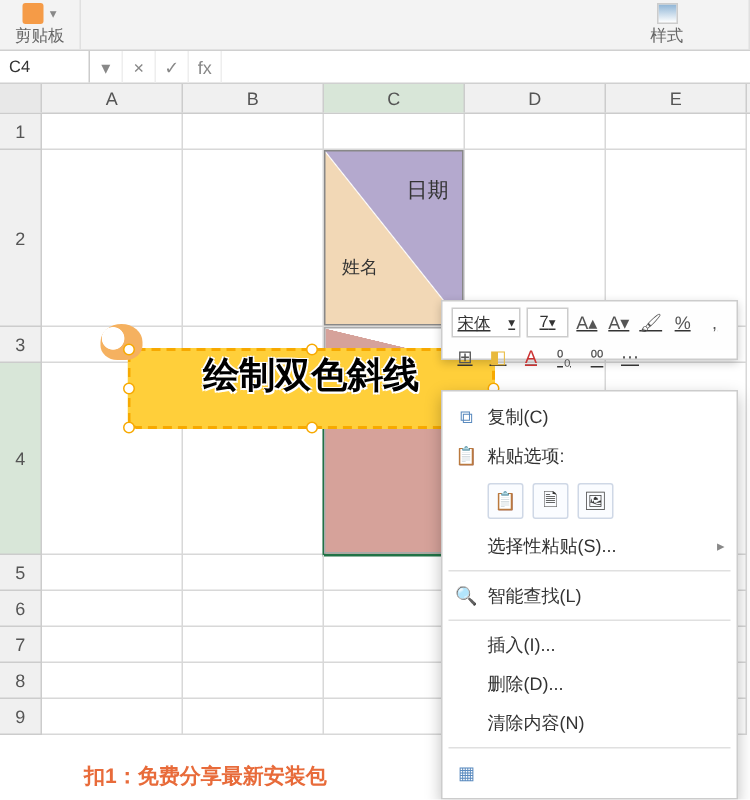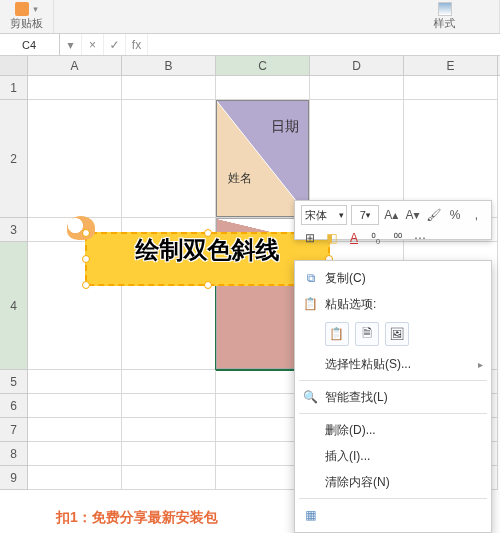--- a/index.html
+++ b/index.html
@@ -9,21 +9,21 @@
   .ribbon { height: 34px; display:flex; border-bottom:1px solid #d0d0d0; background:#f3f3f3; }
   .ribbon-group { display:flex; flex-direction:column; align-items:center; justify-content:flex-end; padding:0 10px 2px; border-right:1px solid #e0e0e0; }
   .ribbon-group .btn { display:flex; align-items:center; gap:4px; }
   .ribbon-group .lbl { font-size:11px; color:#666; }
   .clip-icon { width:14px; height:14px; background:#f59b47; border-radius:2px; position:relative; }
   .ribbon-spacer { flex:1; }
   .styles-group { width:110px; }
 
   
   .fbar { height:22px; display:flex; align-items:center; border-bottom:1px solid #d0d0d0; background:#fff; }
-  .namebox { width:60px; height:100%; border-right:1px solid #ccc; display:flex; align-items:center; padding:0 22px; font-size:11px; }
+  .namebox { width:60px; height:100%; border-right:1px solid #ccc; display:flex; align-items:center; padding:0 6px; font-size:11px; }
   .fbtn { width:22px; height:100%; display:flex; align-items:center; justify-content:center; color:#888; border-right:1px solid #eee; }
   .fxbox { flex:1; padding:0 6px; color:#888; font-style:italic; }
 
   
   .grid { position:relative; width:100%; }
   .colheads { display:flex; height:20px; background:#f0f0f0; border-bottom:1px solid #ccc; }
   .corner  { width:28px; border-right:1px solid #ccc; background:#e8e8e8; }
   .colh    { flex:0 0 94px; display:flex; align-items:center; justify-content:center; border-right:1px solid #ccc; font-size:12px; color:#555; }
   .rows { position:relative; }
   .row  { display:flex; height:24px; }
@@ -53,21 +53,21 @@
   .banner::before { content:""; position:absolute; left:-20px; top:-18px; width:28px; height:24px;
                     background:radial-gradient(circle at 30% 40%, #fff 30%, #f5b160 32%); border-radius:50% 50% 40% 40%; }
   .handle { position:absolute; width:8px; height:8px; background:#fff; border:1px solid #f7a900; border-radius:50%; }
   .h-tl{left:-5px;top:-5px}.h-tr{right:-5px;top:-5px}.h-bl{left:-5px;bottom:-5px}.h-br{right:-5px;bottom:-5px}
   .h-tc{left:calc(50% - 4px);top:-5px}.h-bc{left:calc(50% - 4px);bottom:-5px}
   .h-lc{left:-5px;top:calc(50% - 4px)}.h-rc{right:-5px;top:calc(50% - 4px)}
 
   
   .minitb { position:absolute; right:8px; top:200px; width:198px; height:40px;
             background:#fefefe; border:1px solid #ccc; box-shadow:0 2px 6px rgba(0,0,0,.2);
-            padding:4px 6px; display:flex; flex-direction:column; gap:4px; }
+            padding:4px 6px; display:flex; flex-direction:column; gap:4px;text-decoration:underline; }
   .mt-row { display:flex; align-items:center; gap:4px; }
   .mt-sel { height:20px; border:1px solid #ccc; font-size:11px; padding:0 3px; display:flex; align-items:center; background:#fff; }
   .mt-sel.font { width:48px; } .mt-sel.size { width:28px; justify-content:center; }
   .mt-ic { width:18px; height:18px; display:flex; align-items:center; justify-content:center; font-size:12px; color:#555; border-radius:2px; }
 
   
   .ctx { position:absolute; right:8px; top:260px; width:198px; background:#fff;
          border:1px solid #ccc; box-shadow:0 4px 10px rgba(0,0,0,.25); padding:4px 0; font-size:12px; }
   .ctx-item { height:26px; display:flex; align-items:center; padding:0 10px 0 30px; position:relative; }
   .ctx-item.header { font-weight:400; }
@@ -269,24 +269,24 @@
   <div class="ctx-item ctx-arrow">
     <span>选择性粘贴(S)...</span>
   </div>
   <div class="ctx-sep"></div>
   <div class="ctx-item">
     <span class="ctx-ic">🔍</span>
     <span>智能查找(L)</span>
   </div>
   <div class="ctx-sep"></div>
   <div class="ctx-item">
+    <span>插入(I)...</span>
+  </div>
+  <div class="ctx-item">
     <span>删除(D)...</span>
-  </div>
-  <div class="ctx-item">
-    <span>插入(I)...</span>
   </div>
   <div class="ctx-item">
     <span>清除内容(N)</span>
   </div>
   <div class="ctx-sep"></div>
   <div class="ctx-item dis">
     <span class="ctx-ic">▦</span>
   </div>
 </div>
 

